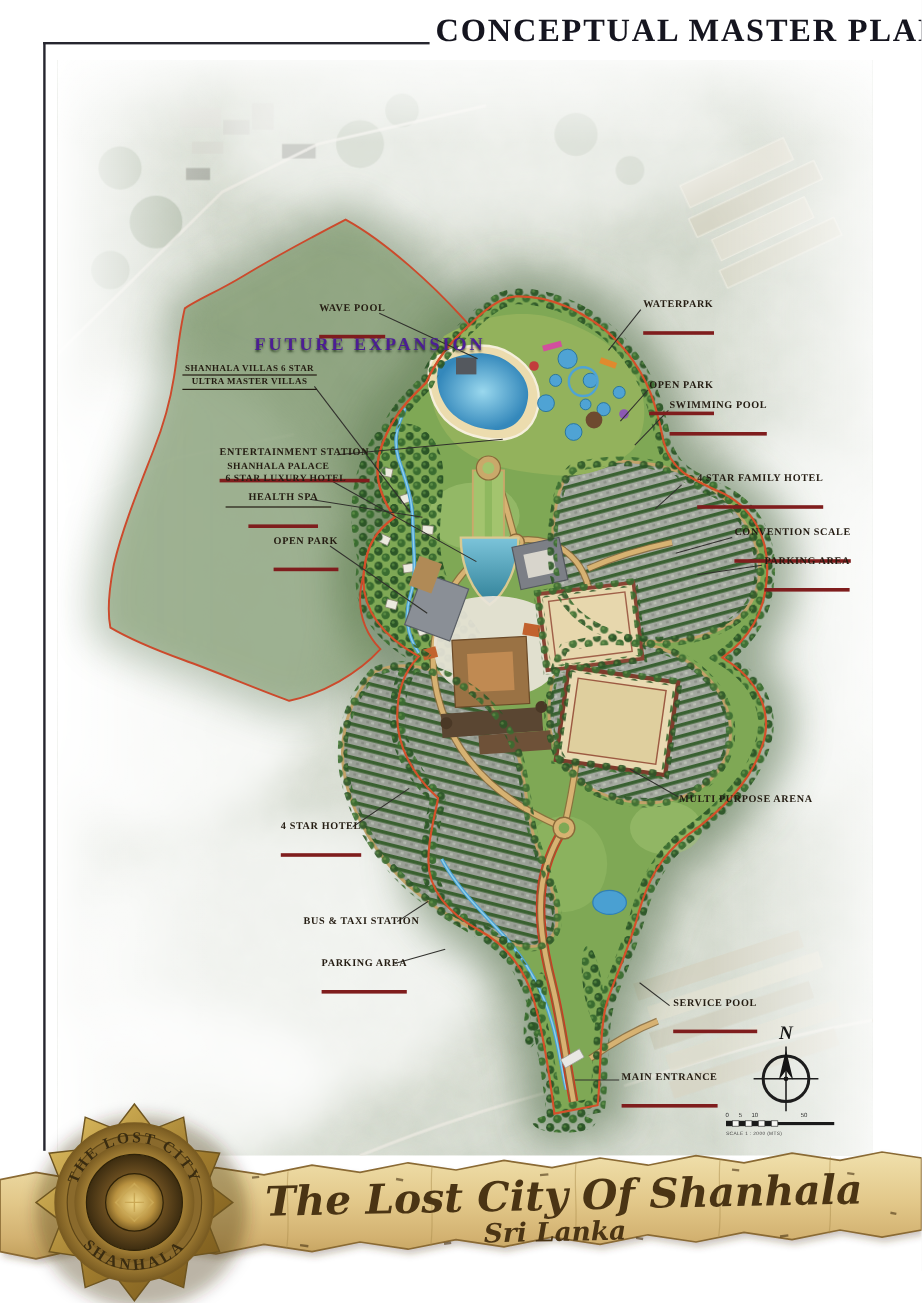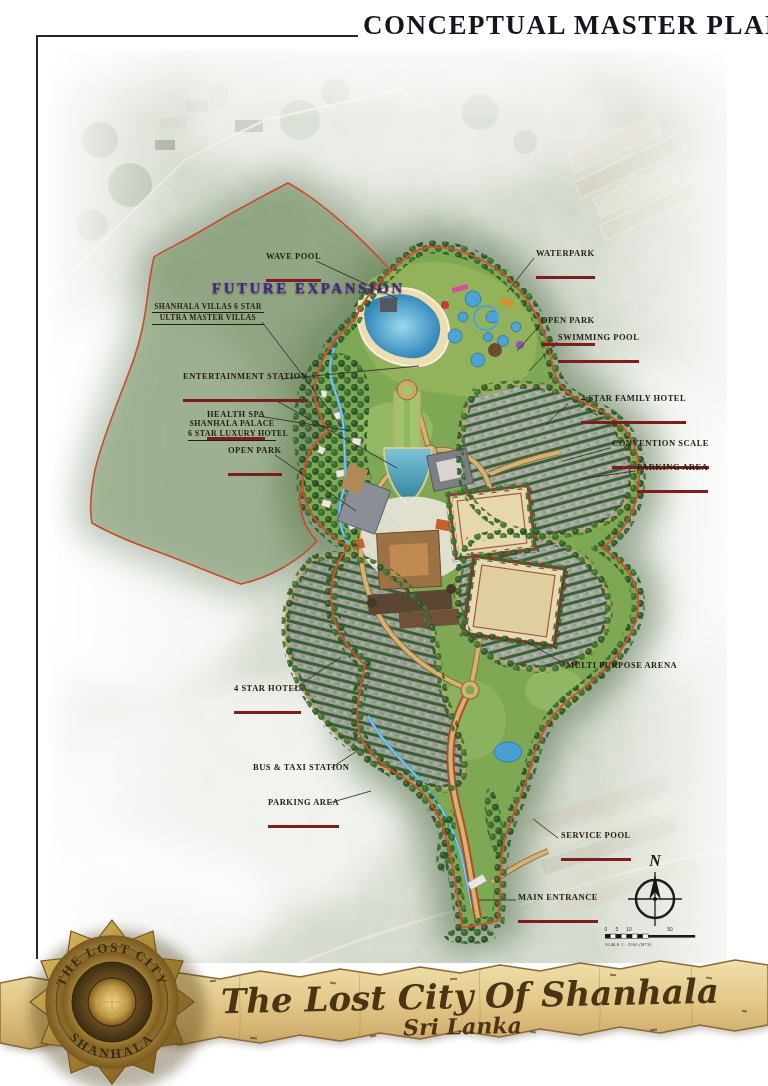--- a/index.html
+++ b/index.html
@@ -14,21 +14,21 @@
   
   .map{position:absolute;left:0;top:0;width:768px;height:1086px;}
   .map svg.base{position:absolute;left:48px;top:50px;}
   
   .lbl{position:absolute;font-family:"Liberation Serif",serif;font-weight:700;
        font-size:8.5px;letter-spacing:.5px;color:#241c12;white-space:nowrap;line-height:1.2;}
   .lbl.u{border-bottom:3px solid #7f1d1d;padding-bottom:18px;}
   .lbl2{position:absolute;font-family:"Liberation Serif",serif;font-weight:700;
         text-align:center;color:#241c12;letter-spacing:.4px;line-height:1.25;}
   .lbl2 span{display:block;white-space:nowrap;}
-  .lbl2.ub{border-bottom:1px solid #241c12;padding-bottom:1px;margin-top:35px;}
+  .lbl2.ub{border-bottom:1px solid #241c12;padding-bottom:18px;}
   .lbl2 span.ul{border-bottom:1px solid #241c12;padding-bottom:1px;}
   .future{position:absolute;font-family:"Liberation Serif",serif;font-weight:700;
           font-size:15px;letter-spacing:2.5px;color:#4c1d95;white-space:nowrap;
           text-shadow:0 1px 2px rgba(30,50,25,.85);}
   .overlay-svg{position:absolute;left:0;top:0;}
 </style>
 </head>
 <body>
 
 <div class="page">

